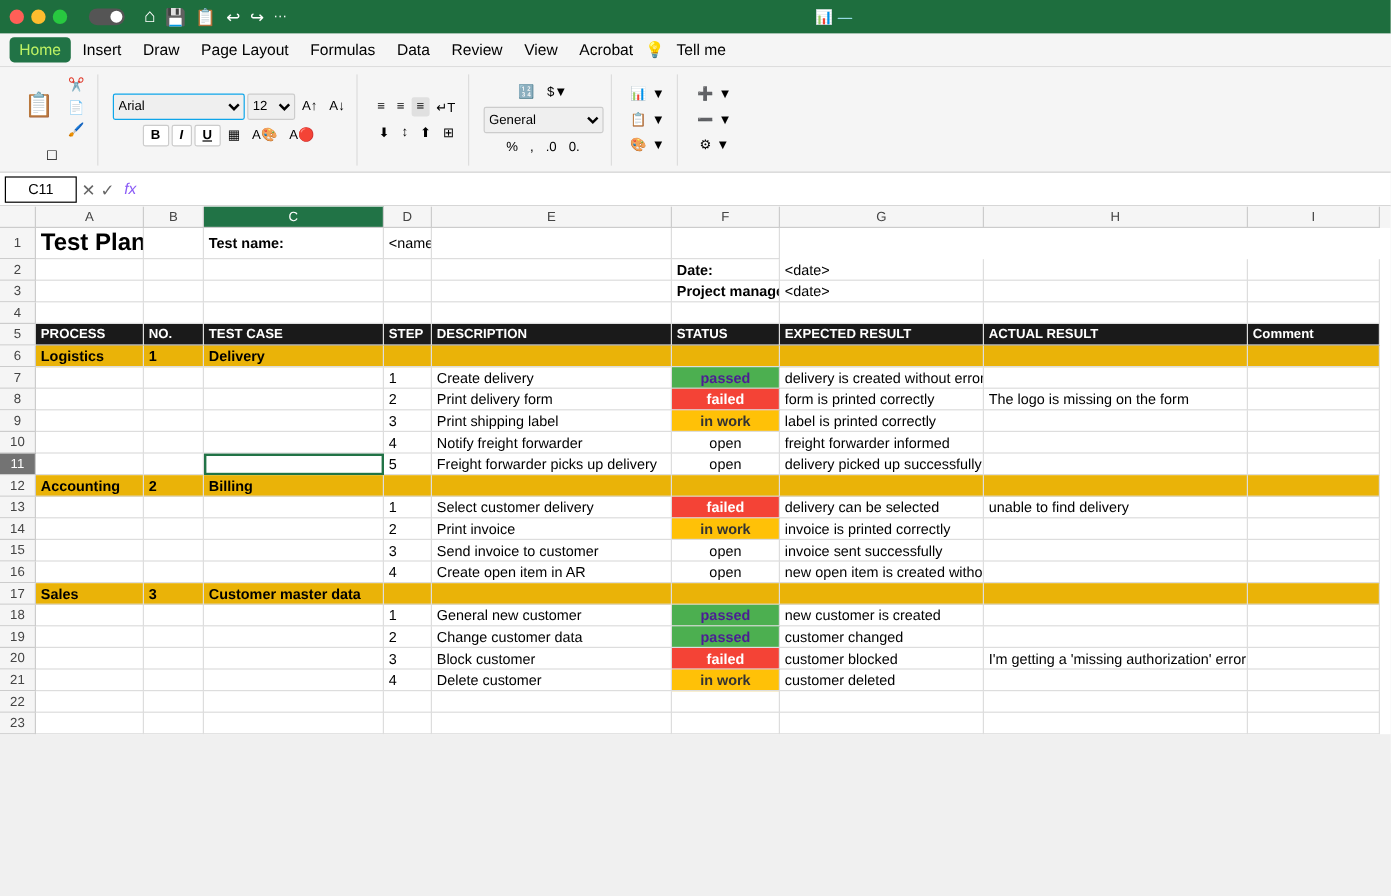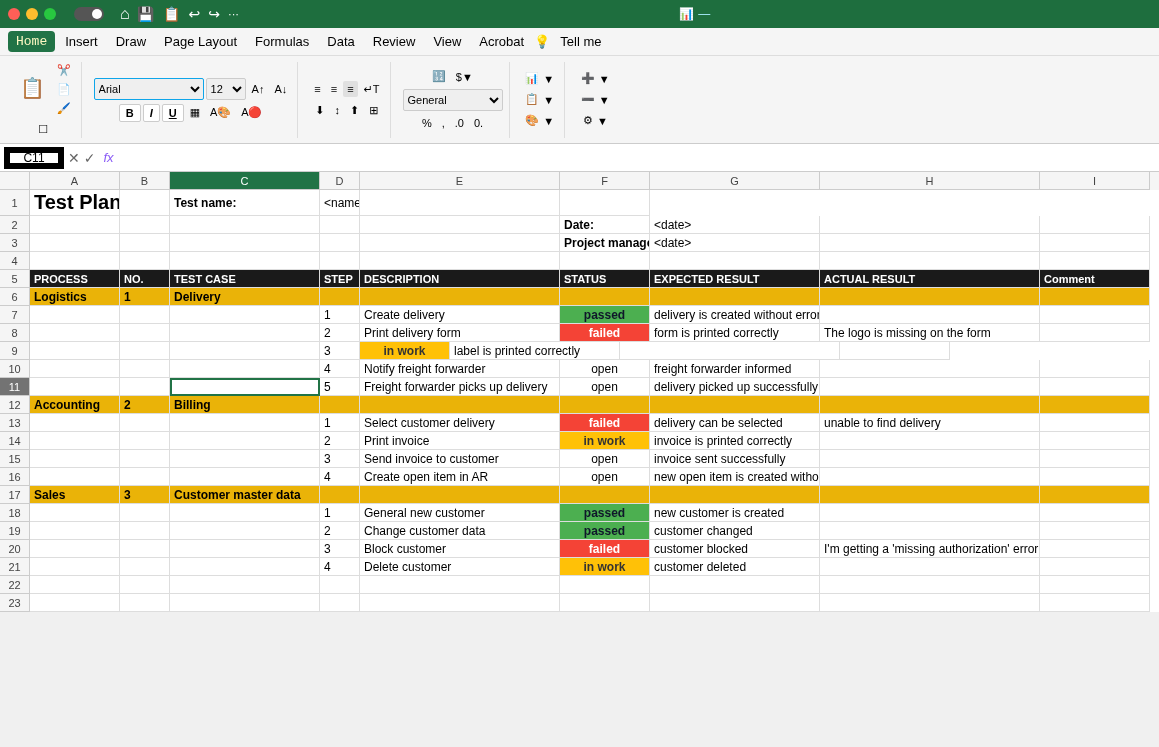--- a/index.html
+++ b/index.html
@@ -33,21 +33,21 @@
       padding: 0 8px;
       border-bottom: 1px solid #ddd;
       gap: 2px;
     }
     .menu-item {
       padding: 3px 8px;
       font-size: 13px;
       cursor: pointer;
       border-radius: 4px;
     }
-    .menu-item.active { background: #217346; color: #fef9c3; font-family: Liberation Mono, monospace; }
+    .menu-item.active { background: #217346; color: #bef264; }
 
     
     .ribbon {
       background: #f5f5f5;
       border-bottom: 1px solid #ccc;
       padding: 4px 8px;
       display: flex;
       align-items: center;
       gap: 6px;
       flex-wrap: wrap;
@@ -126,21 +126,21 @@
       height: 28px;
       display: flex;
       align-items: center;
       border-bottom: 1px solid #ccc;
       padding: 0 4px;
       gap: 4px;
     }
     .cell-ref {
       width: 60px;
       height: 22px;
-      border: 6px solid #000000;
+      border: 1px solid #000000;
       text-align: center;
       font-size: 12px;
     }
     .formula-check { color: #666; cursor: pointer; font-size: 14px; }
     .formula-x { color: #666; cursor: pointer; font-size: 14px; }
     .formula-fx { color: #8b5cf6; font-style: italic; font-size: 13px; padding: 0 4px; }
     .formula-input {
       flex: 1;
       height: 22px;
       border: none;
@@ -217,21 +217,21 @@
       color: white;
       font-weight: bold;
       font-size: 11px;
     }
     .cell.group-row {
       background: #eab308;
       font-weight: bold;
     }
     .status-passed {
       background: #4caf50;
-      color: #0f172a;
+      color: #4c1d95;
       text-align: center;
       justify-content: center;
       font-weight: bold;
     }
     .status-failed {
       background: #f44336;
       color: white;
       text-align: center;
       justify-content: center;
       font-weight: bold;
@@ -536,20 +536,21 @@
         <div class="cell col-g">form is printed correctly</div>
         <div class="cell col-h">The logo is missing on the form</div>
         <div class="cell col-i"></div>
       </div>
       <div class="spreadsheet-row">
         <div class="row-num">9</div>
         <div class="cell col-a"></div>
         <div class="cell col-b"></div>
         <div class="cell col-c"></div>
         <div class="cell col-d">3</div>
+        <div class="cell col-e">Print shipping label</div>
         <div class="cell col-f status-inwork">in work</div>
         <div class="cell col-g">label is printed correctly</div>
         <div class="cell col-h"></div>
         <div class="cell col-i"></div>
       </div>
       <div class="spreadsheet-row">
         <div class="row-num">10</div>
         <div class="cell col-a"></div>
         <div class="cell col-b"></div>
         <div class="cell col-c"></div>

